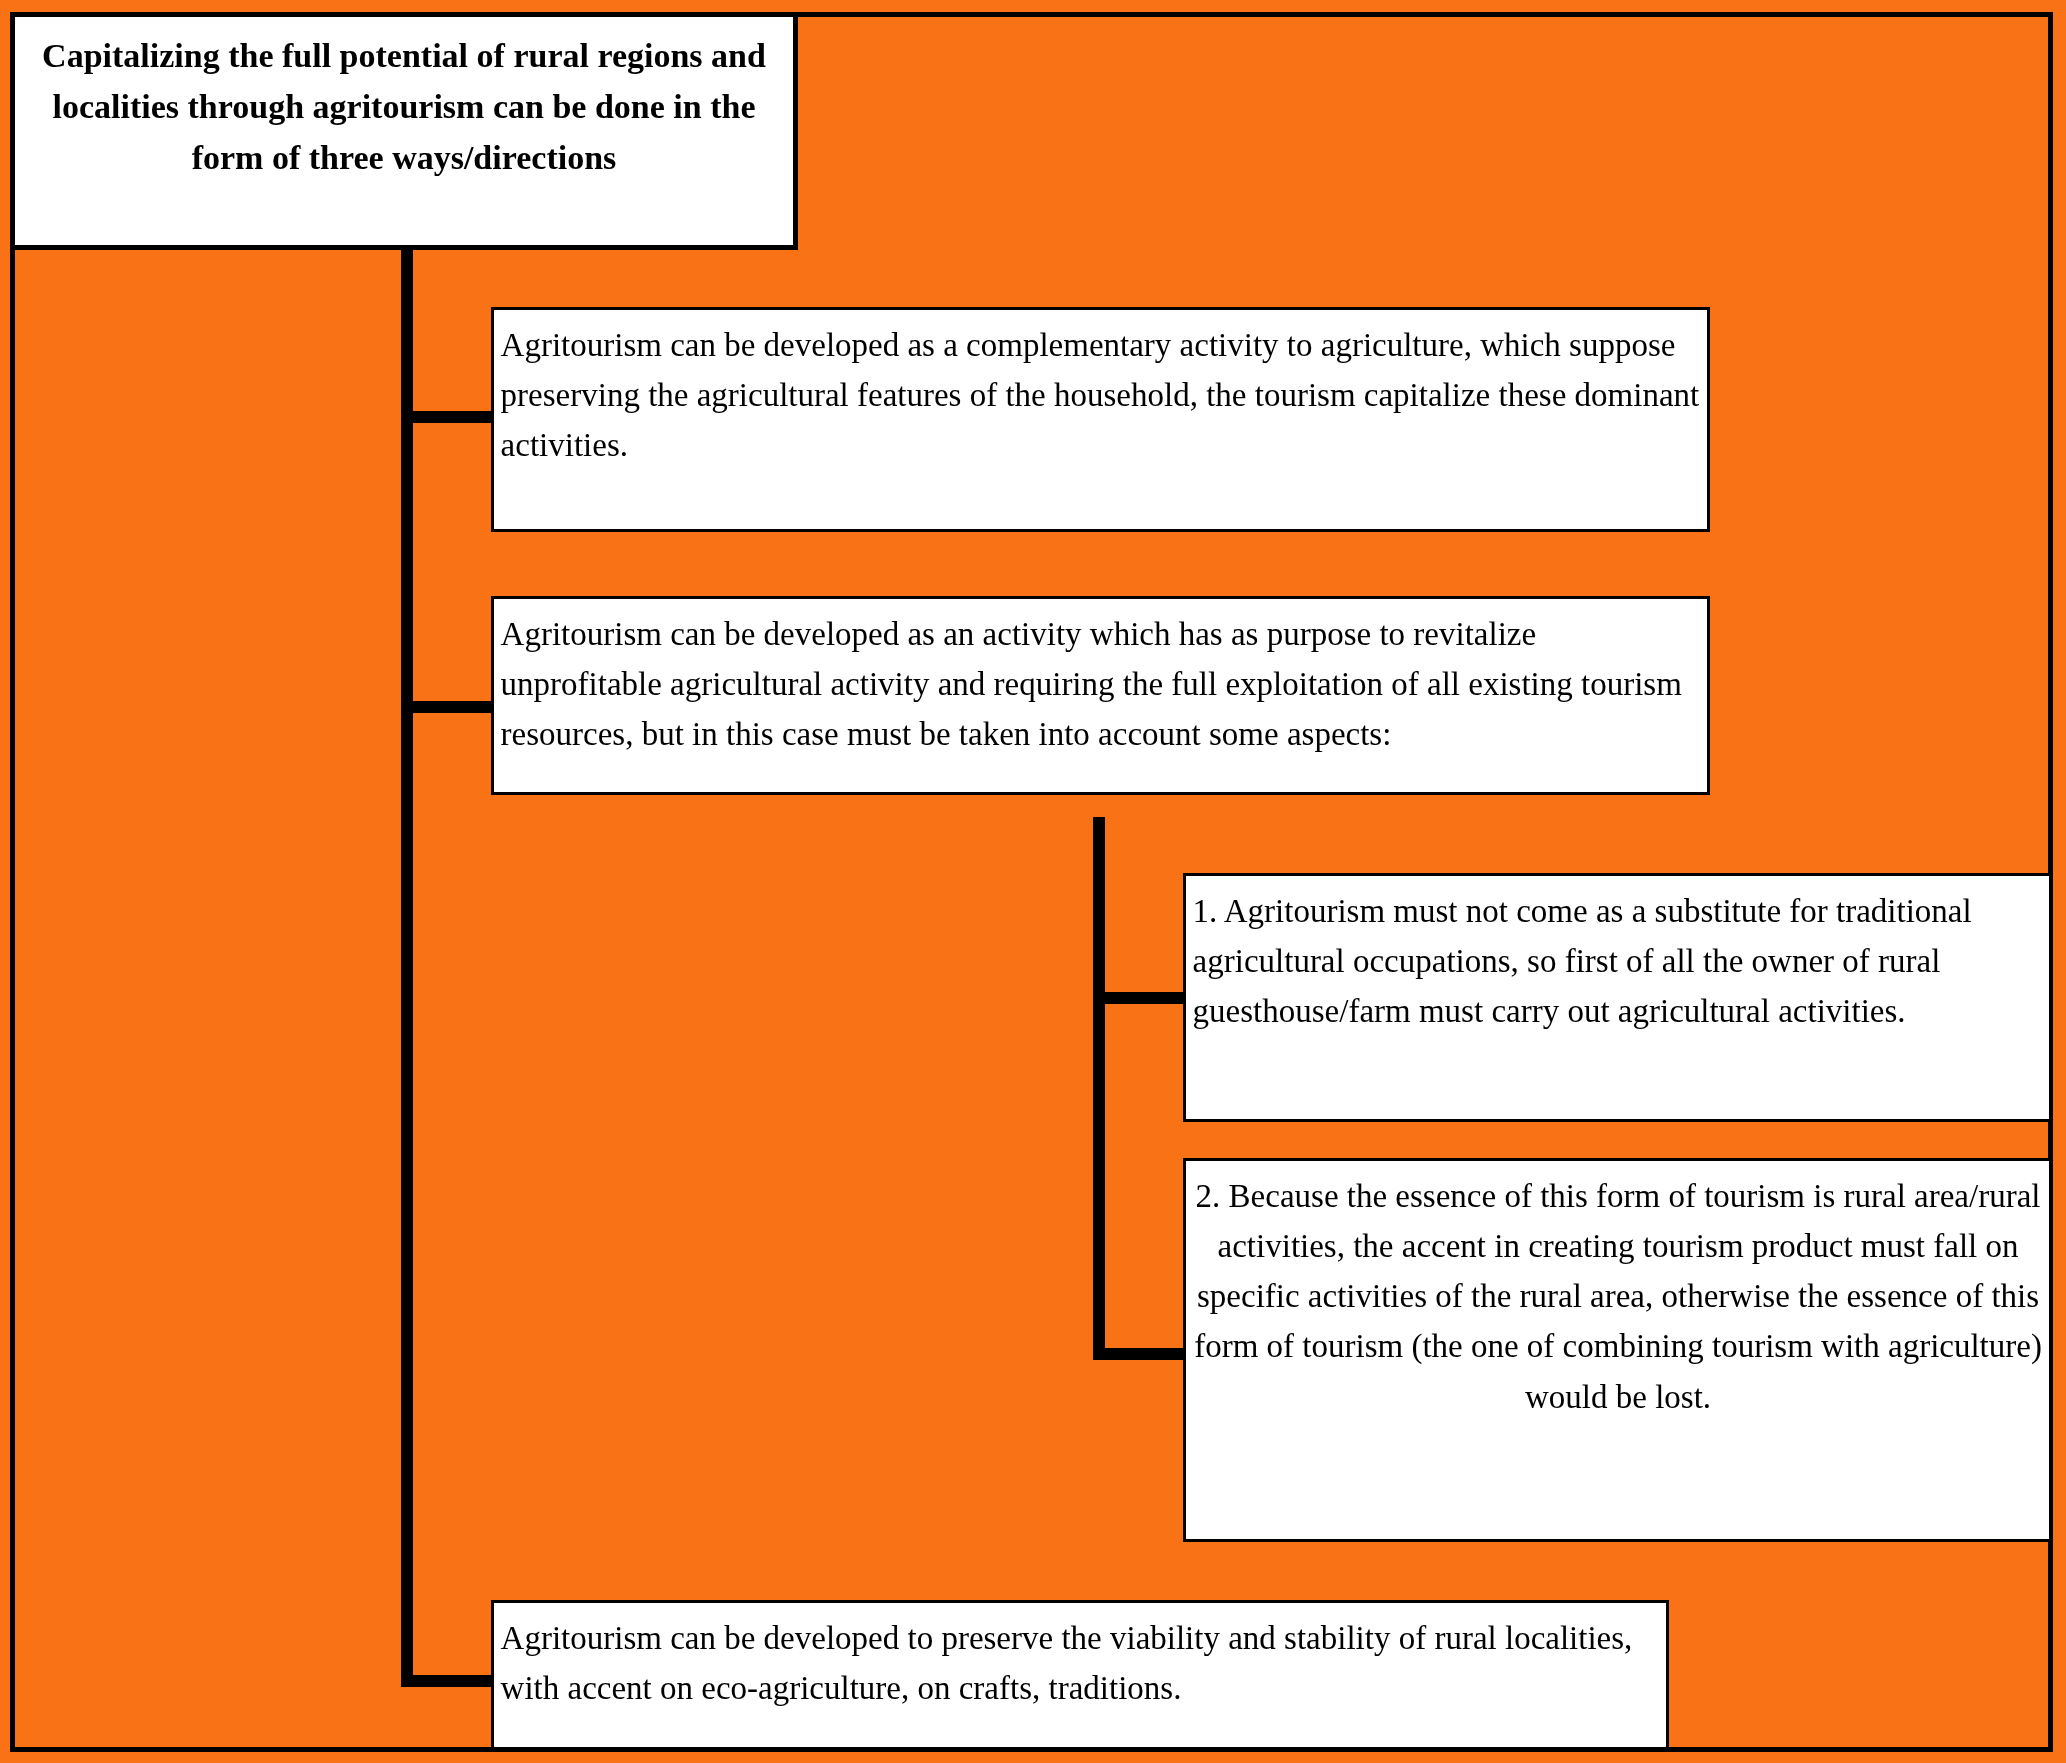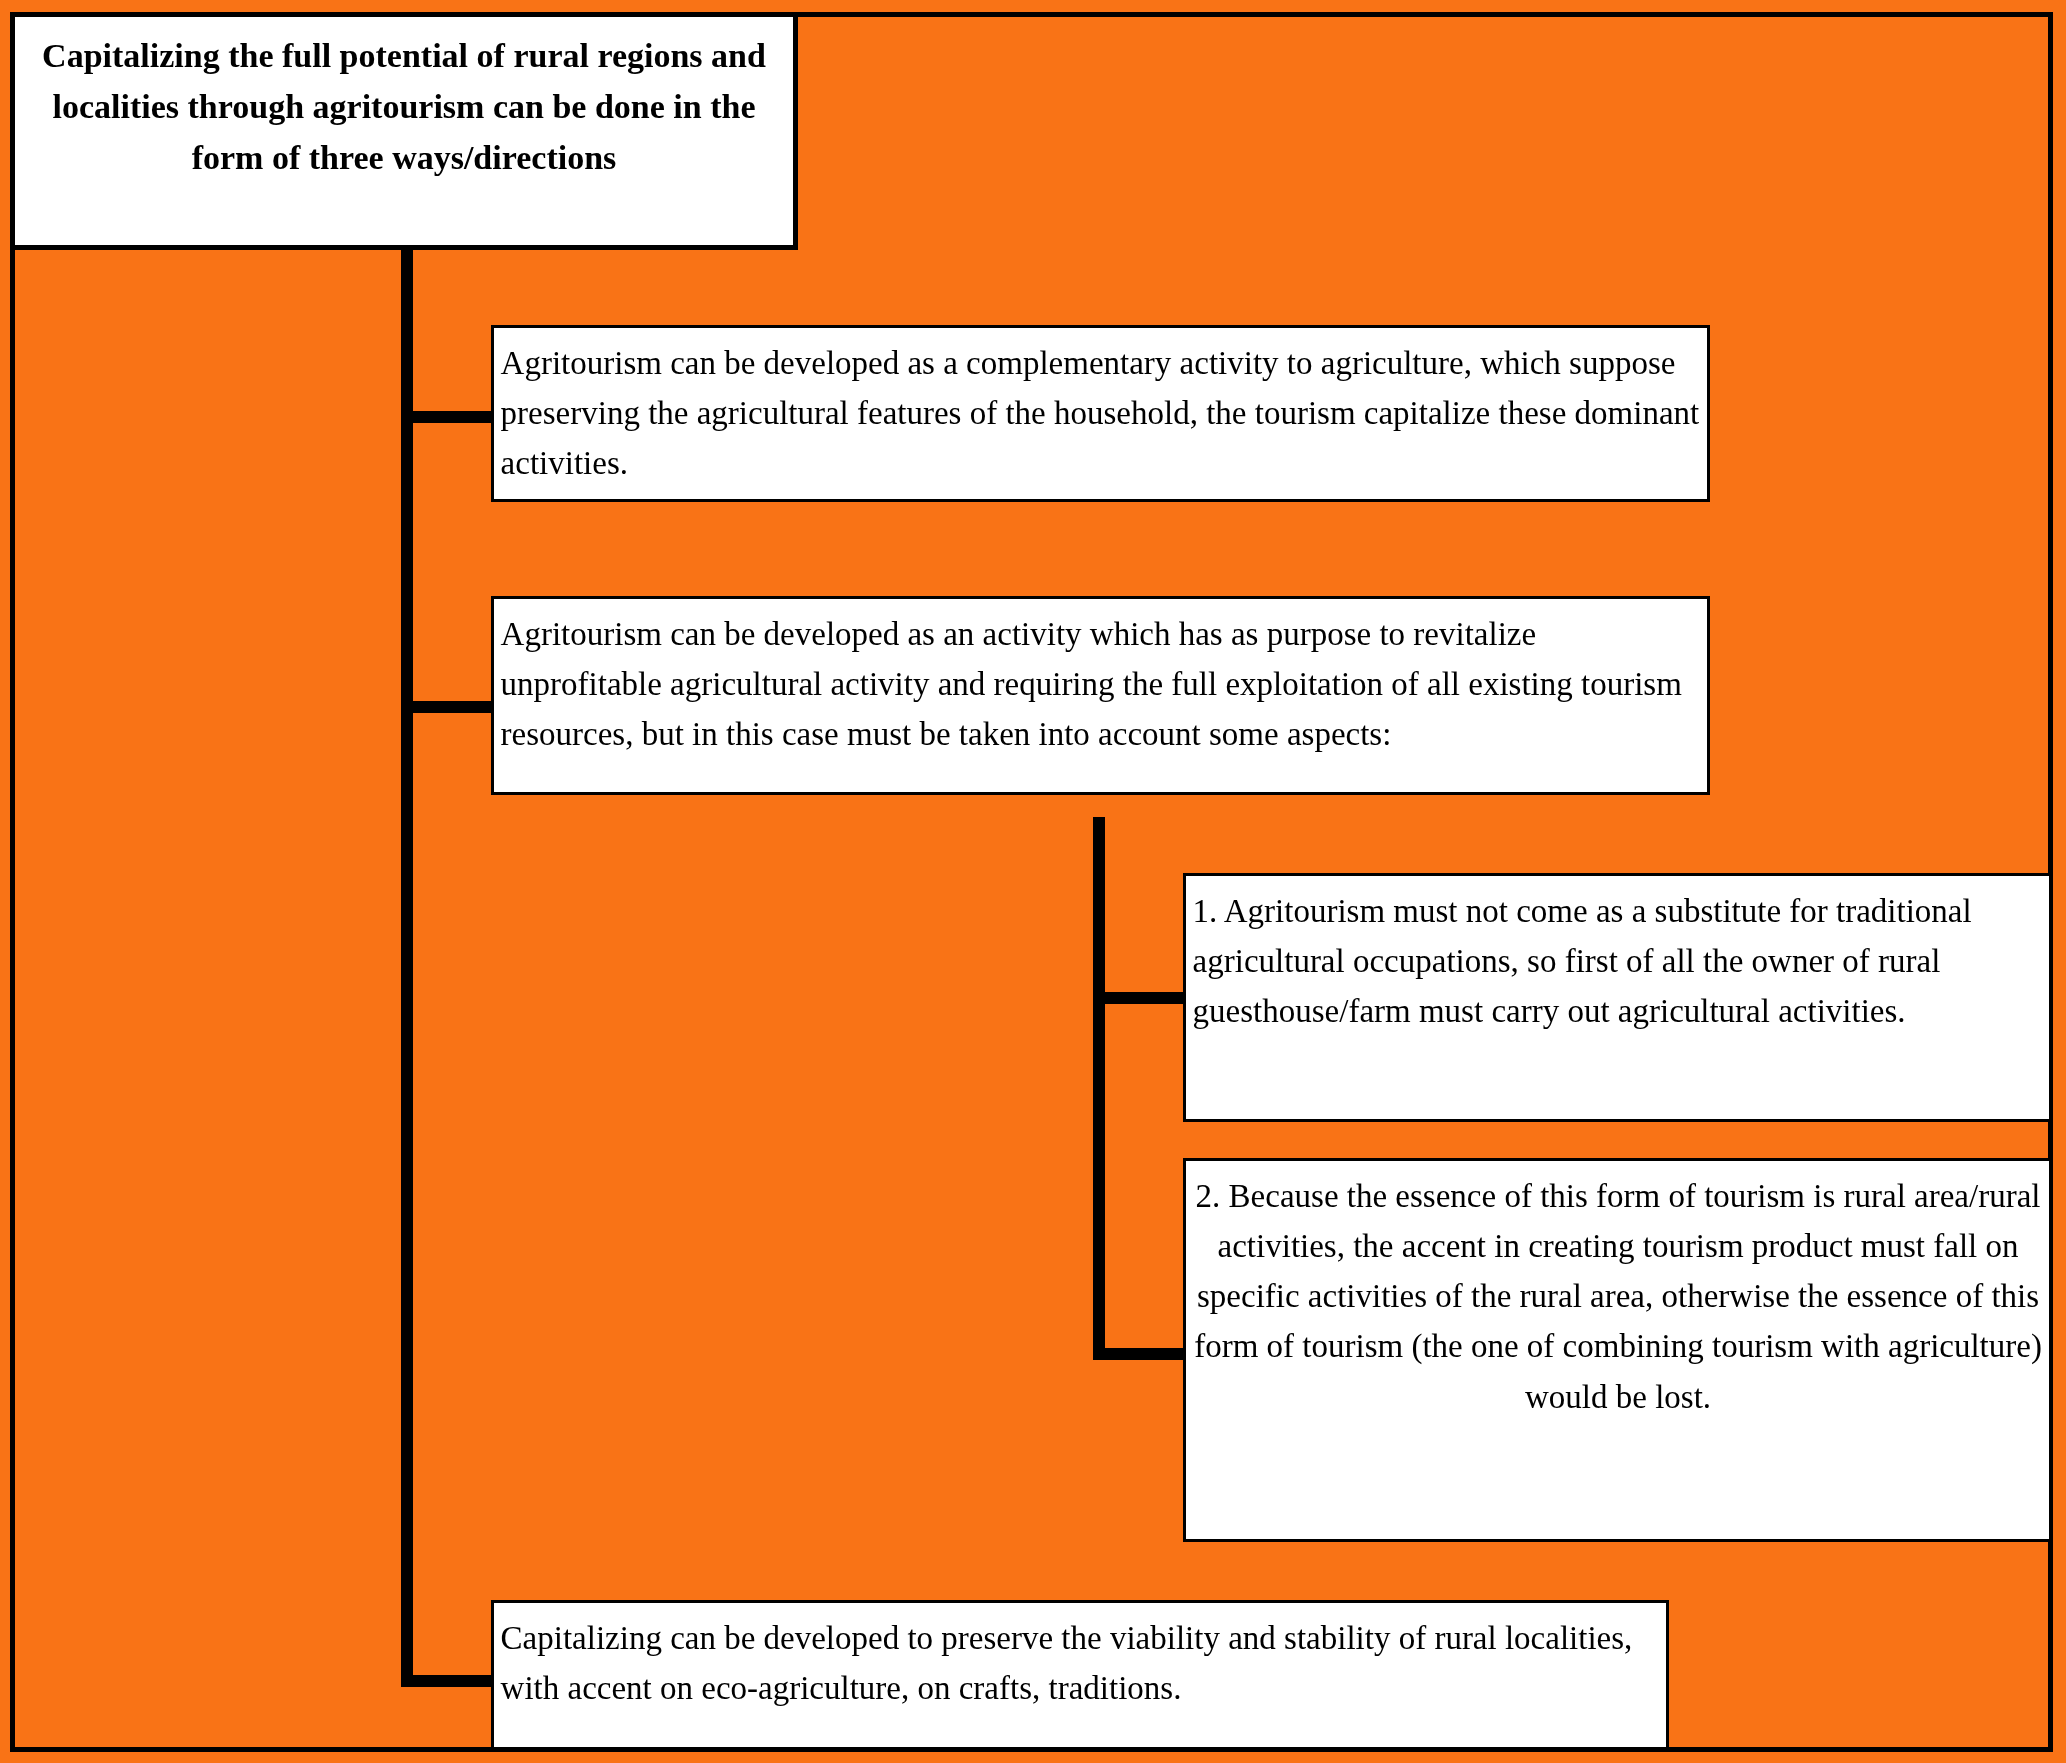--- a/index.html
+++ b/index.html
@@ -61,21 +61,21 @@
     line-height: 1.50;
     text-align: center;
     padding: 13.3px 7.7px 5.5px 7.7px;
   }
 
   
   .node.b1 {
     left: 491px;
     width: 1219px;
   }
-  #node-way1 { top: 307px;  height: 177px; margin-top: 18px; }
+  #node-way1 { top: 307px;  height: 225px; }
   #node-way2 { top: 596px; height: 199px; }
   #node-way3 { left: 491px; top: 1600px; width: 1178px; height: 150px; }
 
   #node-way1 .node-text,
   #node-way2 .node-text,
   #node-way3 .node-text { text-align: left; }
 
   
   .node.b2 {
     left: 1183px;
@@ -135,17 +135,17 @@
 
   <div class="node b2" id="node-aspect1">
     <span class="node-text">1. Agritourism must not come as a substitute for traditional agricultural occupations, so first of all the owner of rural guesthouse/farm must carry out agricultural activities.</span>
   </div>
 
   <div class="node b2" id="node-aspect2">
     <span class="node-text">2. Because the essence of this form of tourism is rural area/rural activities, the accent in creating tourism product must fall on specific activities of the rural area, otherwise the essence of this form of tourism (the one of combining tourism with agriculture) would be lost.</span>
   </div>
 
   <div class="node b1" id="node-way3">
-    <span class="node-text">Capitalizing can be developed to preserve the viability and stability of rural localities, with accent on eco-agriculture, on crafts, traditions.</span>
+    <span class="node-text">Agritourism can be developed to preserve the viability and stability of rural localities, with accent on eco-agriculture, on crafts, traditions.</span>
   </div>
 
 </div>
 
 
 </body></html>

